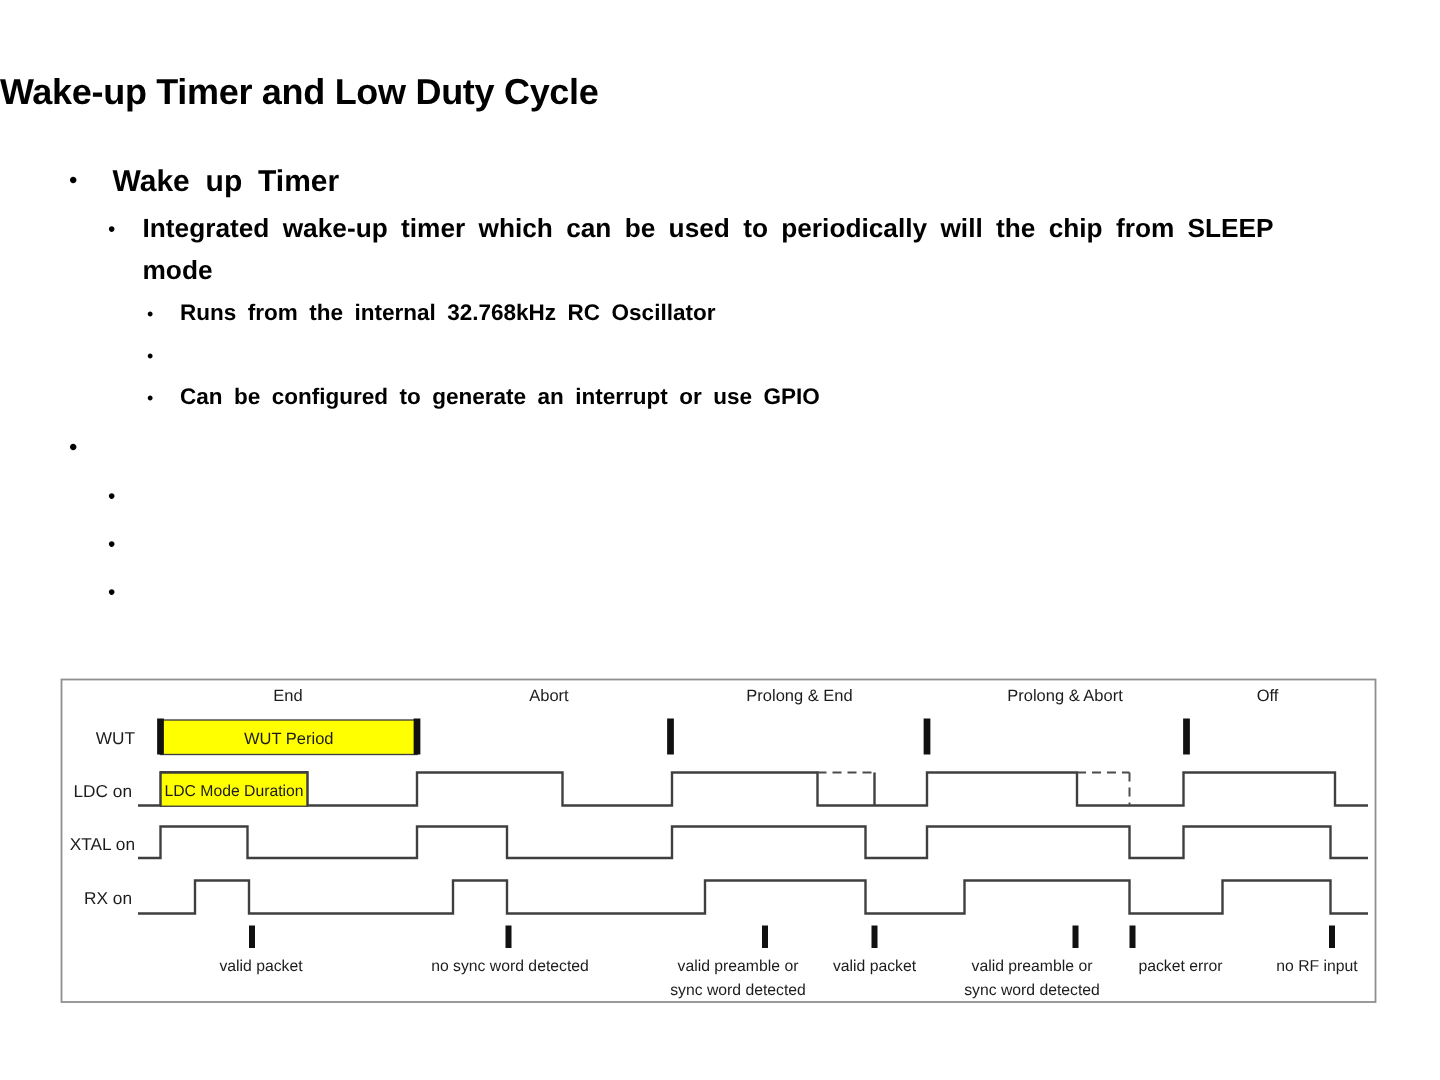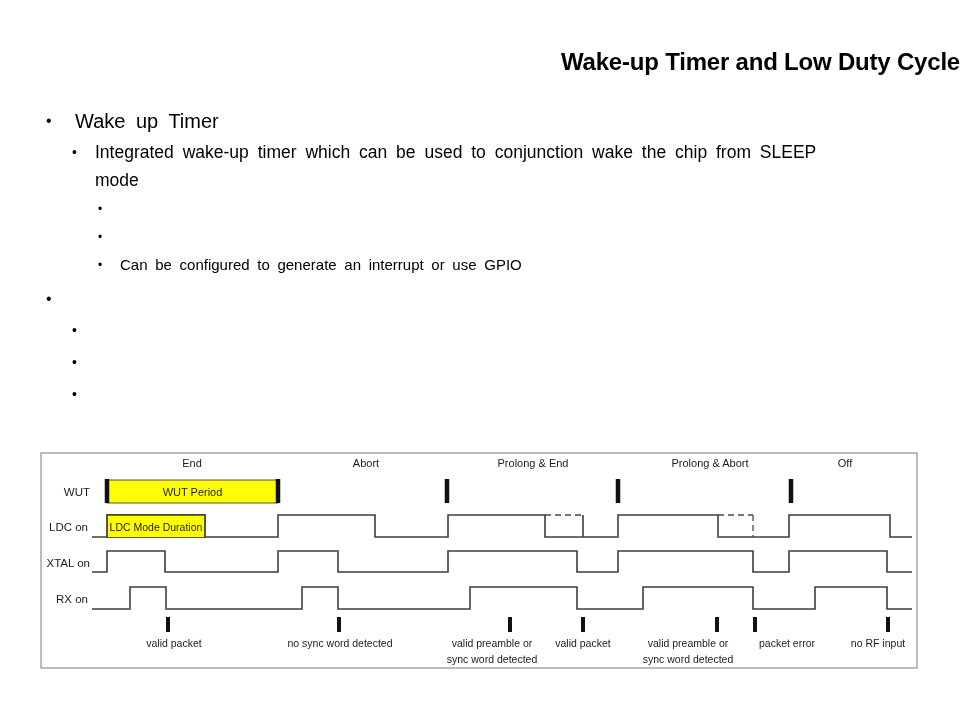--- a/index.html
+++ b/index.html
@@ -1,27 +1,27 @@
 <!DOCTYPE html>
 <html><head>
 <meta charset="utf-8">
 <style>
   html,body{margin:0;padding:0;background:#fff;}
   .slide{
     position:relative;width:960px;height:720px;background:#ffffff;
     font-family:"Liberation Sans",sans-serif;color:#000;overflow:hidden;
   }
   .title{
-    position:absolute;left:0;top:48px;width:960px;text-align:right;
+    position:absolute;left:0;top:48px;width:960px;text-align:left;
     font-size:24px;font-weight:bold;letter-spacing:-0.2px;
   }
   .bullets{position:absolute;left:40px;top:108px;width:888px;}
   .b{display:flex;align-items:flex-start;}
   .b .m{flex:none;}
-  .b .t{white-space:pre-line;}
+  .b .t{white-space:pre-line;font-weight:bold;}
   .lv1{font-size:20px;line-height:26px;word-spacing:5px;}
   .lv1 .m{margin-left:6px;width:29px;font-size:16px;line-height:26px;}
   .lv2{font-size:17.5px;line-height:28px;word-spacing:4px;margin-top:4px;}
   .lv2 .m{margin-left:32px;width:23px;font-size:14px;line-height:28px;}
   .lv3{font-size:15px;line-height:26px;word-spacing:3.5px;margin-top:2px;}
   .lv3 .m{margin-left:58px;width:22px;font-size:12px;line-height:26px;}
   .mt8{margin-top:8px;}
   .diagram{position:absolute;left:40px;top:452px;}
   svg text{font-family:"Liberation Sans",sans-serif;fill:#1c1c1c;}
   .scen{font-size:11px;text-anchor:middle;}
@@ -41,25 +41,26 @@
 
   <div class="title">Wake-up Timer and Low Duty Cycle</div>
 
   <div class="bullets">
     <div class="b lv1">
       <span class="m">•</span>
       <span class="t">Wake up Timer</span>
     </div>
     <div class="b lv2">
       <span class="m">•</span>
-      <span class="t">Integrated wake-up timer which can be used to conjunction wake the chip from SLEEP
+      <span class="t">Integrated wake-up timer which can be used to periodically will the chip from SLEEP
 mode</span>
     </div>
     <div class="b lv3">
       <span class="m">•</span>
+      <span class="t">Runs from the internal 32.768kHz RC Oscillator</span>
     </div>
     <div class="b lv3">
       <span class="m">•</span>
     </div>
     <div class="b lv3">
       <span class="m">•</span>
       <span class="t">Can be configured to generate an interrupt or use GPIO</span>
     </div>
     <div class="b lv1 mt8">
       <span class="m">•</span>

